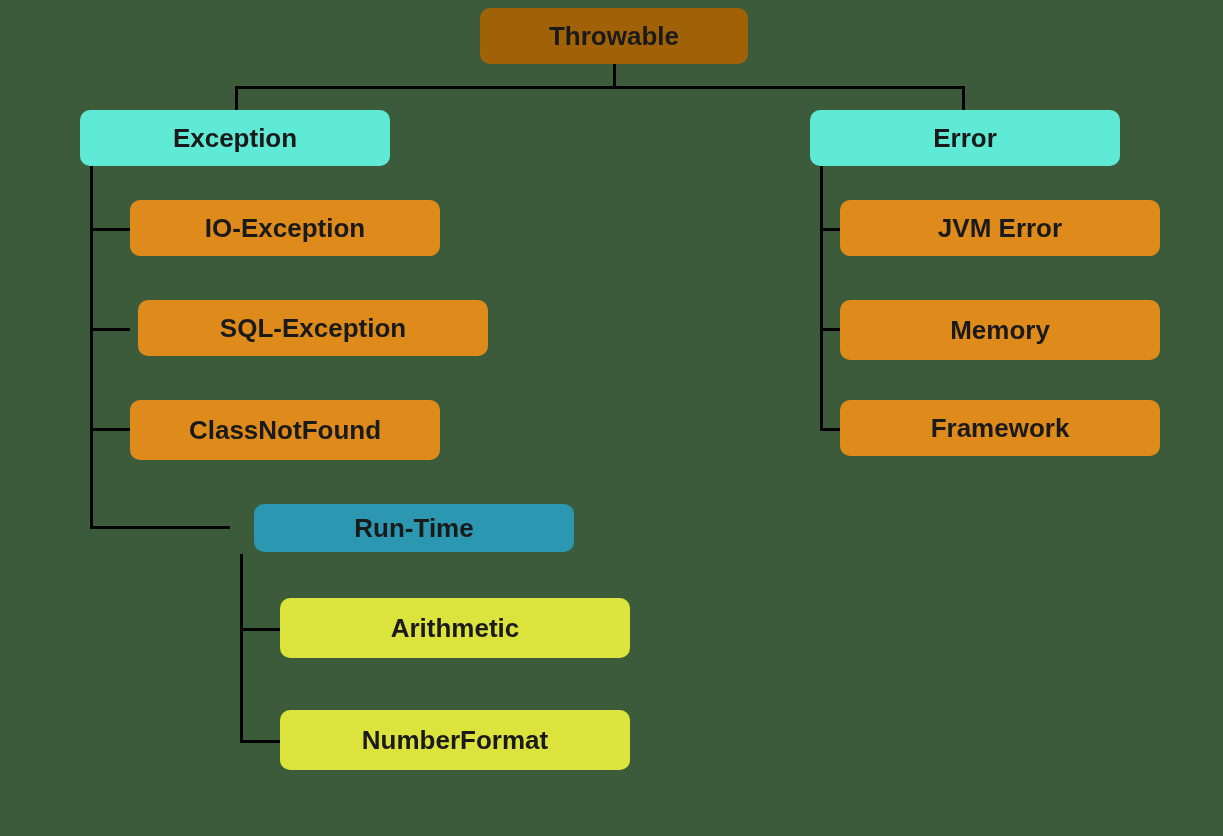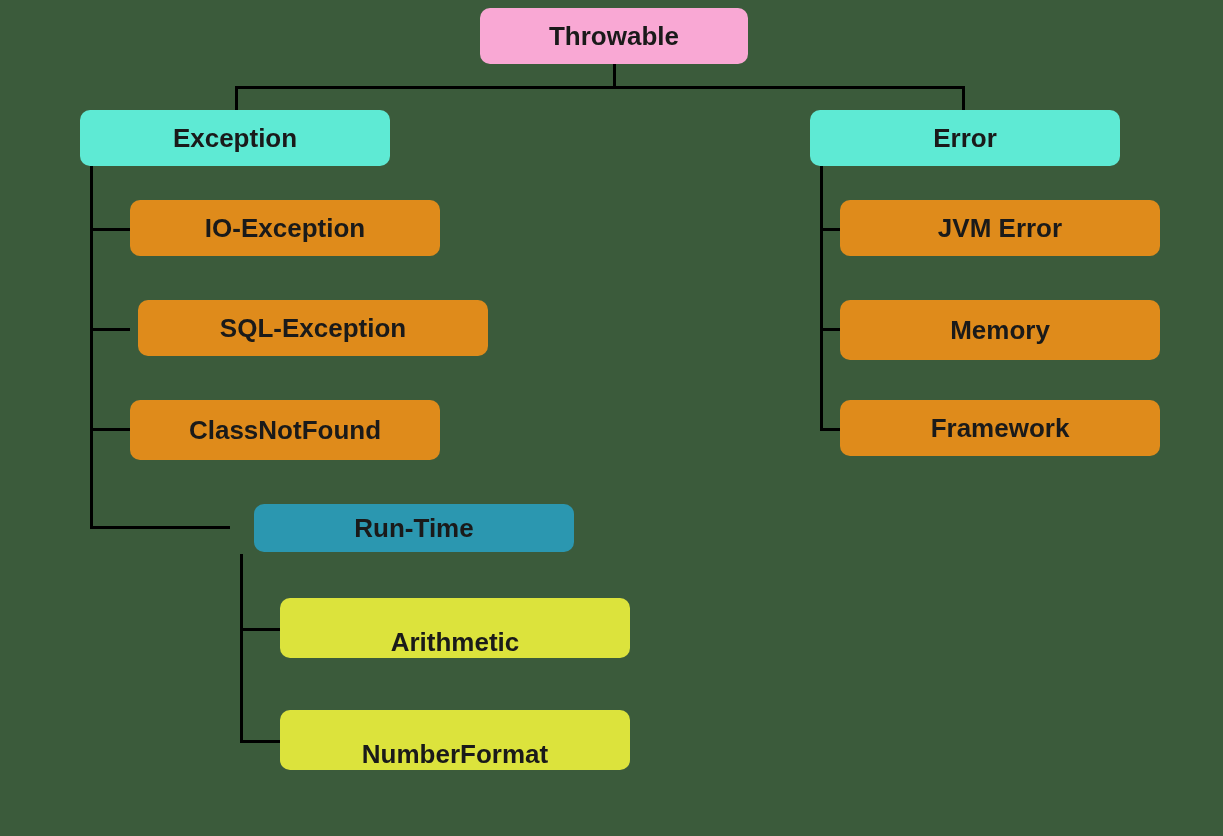--- a/index.html
+++ b/index.html
@@ -14,25 +14,25 @@
   }
   .node {
     position: absolute;
     border-radius: 10px;
     display: flex;
     align-items: center;
     justify-content: center;
     font-size: 26px;
     color: #1a1a1a;
   }
-  .teal   { background: #f9a8d4; }
+  .teal   { background: #a16207; }
   .green  { background: #5eead4; }
   .orange { background: #df8b1b; }
   .blue   { background: #2b97b0; }
-  .yellow { background: #dce33c; align-items: flex-end; }
+  .yellow { background: #dce33c; }
   .line {
     position: absolute;
     background: #000;
   }
 </style>
 </head>
 <body>
 
 <div class="node teal" style="left:480px; top:8px; width:268px; height:56px;">
   <span>Throwable</span>

